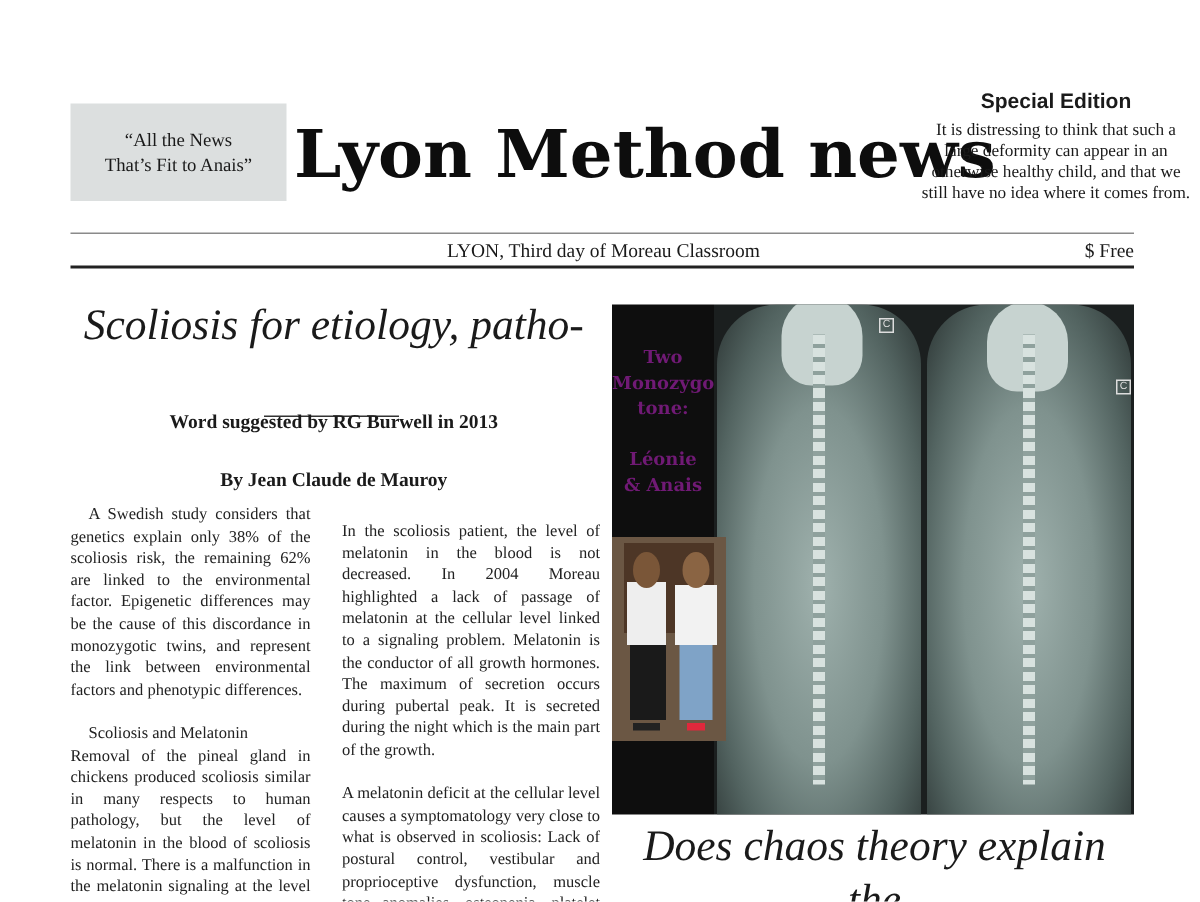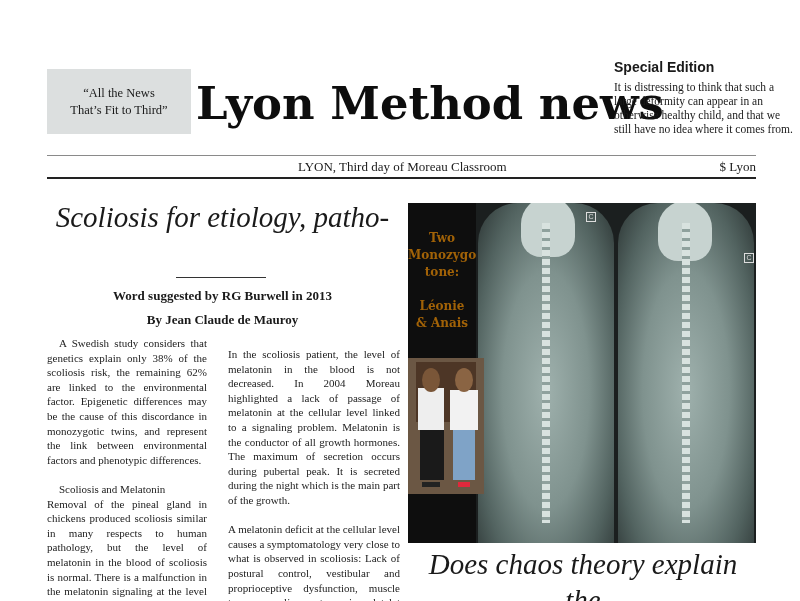--- a/index.html
+++ b/index.html
@@ -16,21 +16,21 @@
     font-size: 12.5px; line-height: 17px; text-align: center;
   }
   .masthead {
     position: absolute; left: 196px; top: 70px; width: 416px; height: 68px;
     font-family: "DejaVu Serif", serif; font-weight: bold;
     font-size: 44px; line-height: 68px; letter-spacing: 0px;
     white-space: nowrap; transform: scaleX(1.02); transform-origin: left;
     color: #0d0d0d;
   }
   .special {
-    position: absolute; left: 614px; top: 58px; width: 180px; text-align: left;
+    position: absolute; left: 614px; top: 58px; width: 180px; text-align: center;
   }
   .special .label {
     font-family: "Liberation Sans", sans-serif; font-weight: bold;
     font-size: 14px; line-height: 18px; margin-bottom: 4px;
   }
   .special .blurb { font-size: 11.5px; line-height: 14px; }
   .rule-thin { position: absolute; left: 47px; width: 709px; height: 1px; background: #8a8a8a; }
   .rule-thick { position: absolute; left: 47px; width: 709px; height: 2px; background: #222; }
   .infobar {
     position: absolute; left: 47px; top: 158px; width: 709px; height: 17px;
@@ -54,21 +54,21 @@
   }
   .col p { margin: 0; }
   .col .indent { text-indent: 12px; }
   .col .gap { height: 14.6px; }
   .col .subhead { font-weight: normal; text-indent: 12px; }
   .sidebar-dark {
     position: absolute; left: 408px; top: 203px; width: 68px; height: 340px; background: #0e0e0e;
   }
   .twins-caption {
     position: absolute; left: 408px; top: 230px; width: 68px; text-align: center;
-    color: #a16207; font-family: "DejaVu Serif", serif; font-weight: bold;
+    color: #701a75; font-family: "DejaVu Serif", serif; font-weight: bold;
     font-size: 12px; line-height: 17px;
   }
   .photo {
     position: absolute; left: 408px; top: 358px; width: 76px; height: 136px;
     background: linear-gradient(#5a3f2c 0%, #6e5440 40%, #57503c 80%, #4a3b2a 100%);
     overflow: hidden;
   }
   .xray {
     position: absolute; left: 476px; top: 203px; width: 280px; height: 340px;
     background: #1b1f1f; overflow: hidden;
@@ -93,42 +93,42 @@
   .chaos-headline {
     position: absolute; left: 408px; top: 546px; width: 350px; text-align: center;
     font-style: italic; font-size: 29px; line-height: 36px;
   }
 </style>
 </head>
 <body>
 
 <div class="motto">
   <span>“All the News</span>
-  <span>That’s Fit to Third”</span>
+  <span>That’s Fit to Anais”</span>
 </div>
 
 <div class="masthead">Lyon Method news</div>
 
 <div class="special">
   <div class="label">Special Edition</div>
   <div class="blurb">It is distressing to think that such a large deformity can appear in an otherwise healthy child, and that we still have no idea where it comes from.</div>
 </div>
 
 <div class="rule-thin" style="top:155px"></div>
 <div class="infobar">
   <span class="center">LYON, Third day of Moreau Classroom</span>
-  <span class="right">$  Lyon</span>
+  <span class="right">$  Free</span>
 </div>
 <div class="rule-thick" style="top:177px"></div>
 
 <div class="headline">
   <div>Scoliosis for etiology, patho-</div>
 </div>
 <div class="hdivider"></div>
-<div class="sub" style="top:288px">Word suggested by RG Burwell in 2013</div>
+<div class="sub" style="top:273px">Word suggested by RG Burwell in 2013</div>
 <div class="sub" style="top:312px">By Jean Claude de Mauroy</div>
 
 <div class="col" style="left:47px; top:336px; width:160px;">
   <p class="indent">A Swedish study considers that genetics explain only 38% of the scoliosis risk, the remaining 62% are linked to the environmental factor. Epigenetic differences may be the cause of this discordance in monozygotic twins, and represent the link between environmental factors and phenotypic differences.</p>
   <div class="gap"></div>
   <p class="subhead">Scoliosis and Melatonin</p>
   <p>Removal of the pineal gland in chickens produced scoliosis similar in many respects to human pathology, but the level of melatonin in the blood of scoliosis is normal. There is a malfunction in the melatonin signaling at the level of musculoskeletal tissues in a series of patients with AIS (Moreau et al. 2004). This defect was confirmed in a larger</p>
 </div>
 
 <div class="col" style="left:228px; top:336px; width:172px;">

